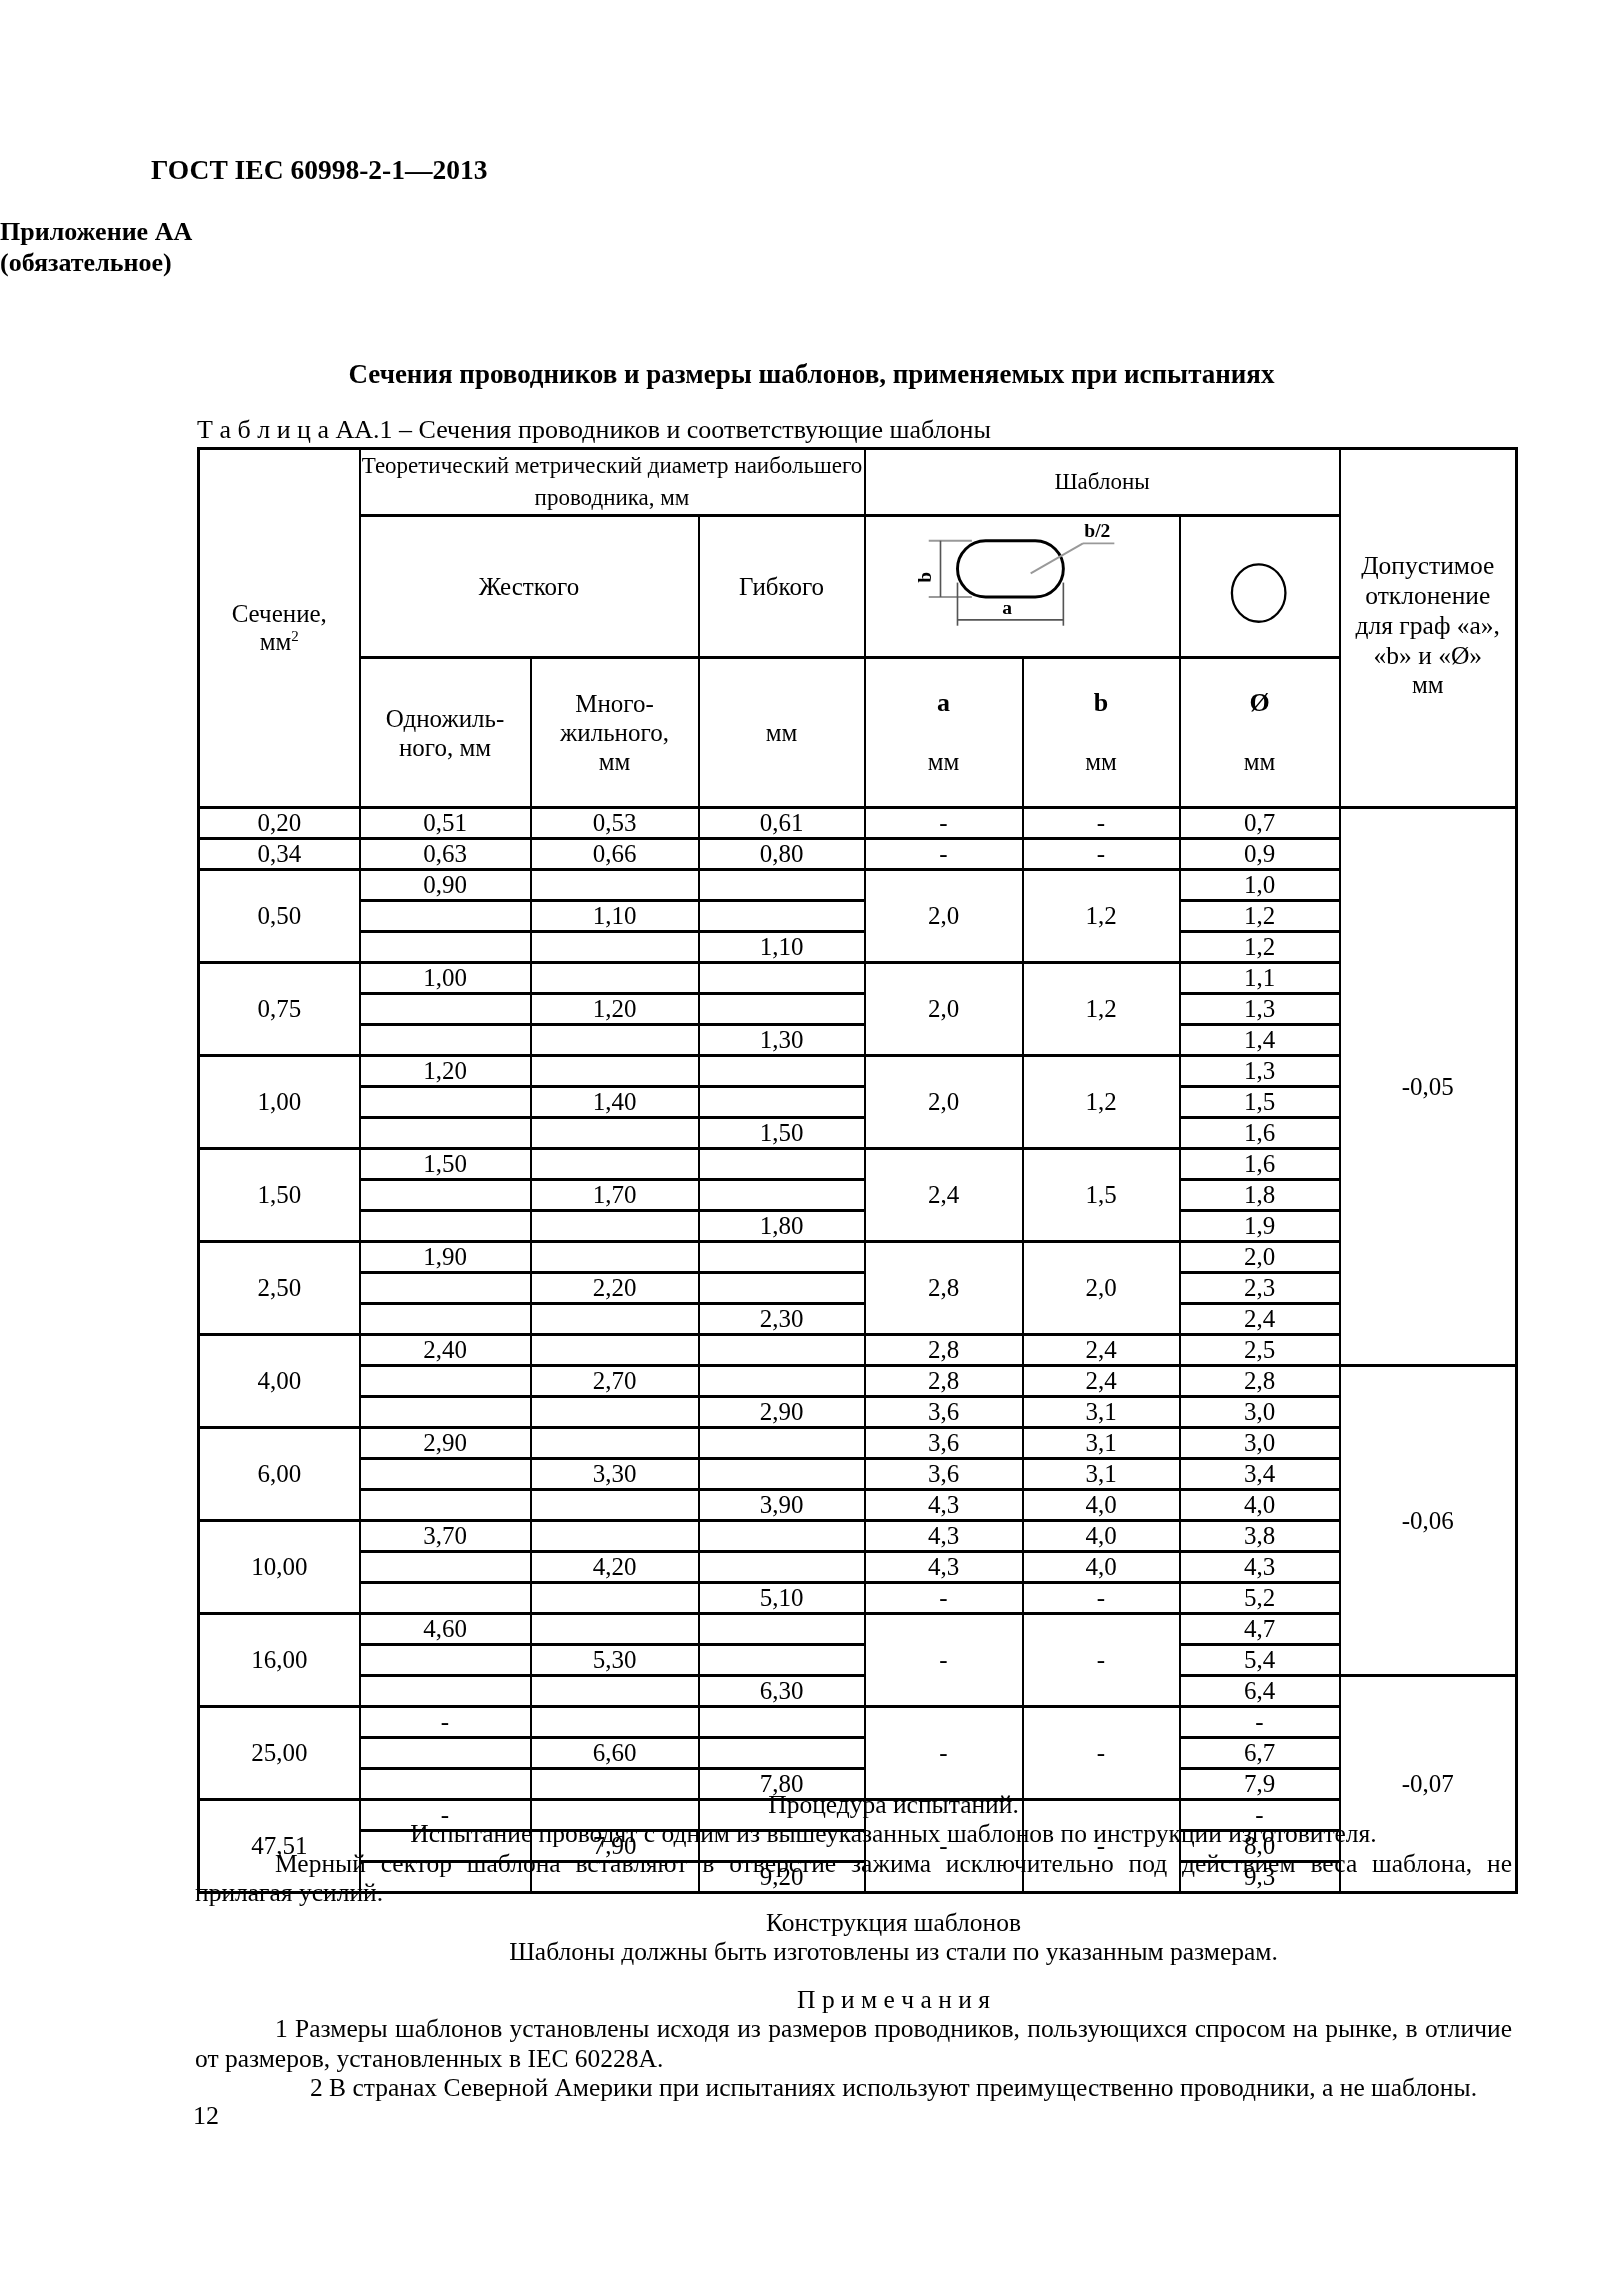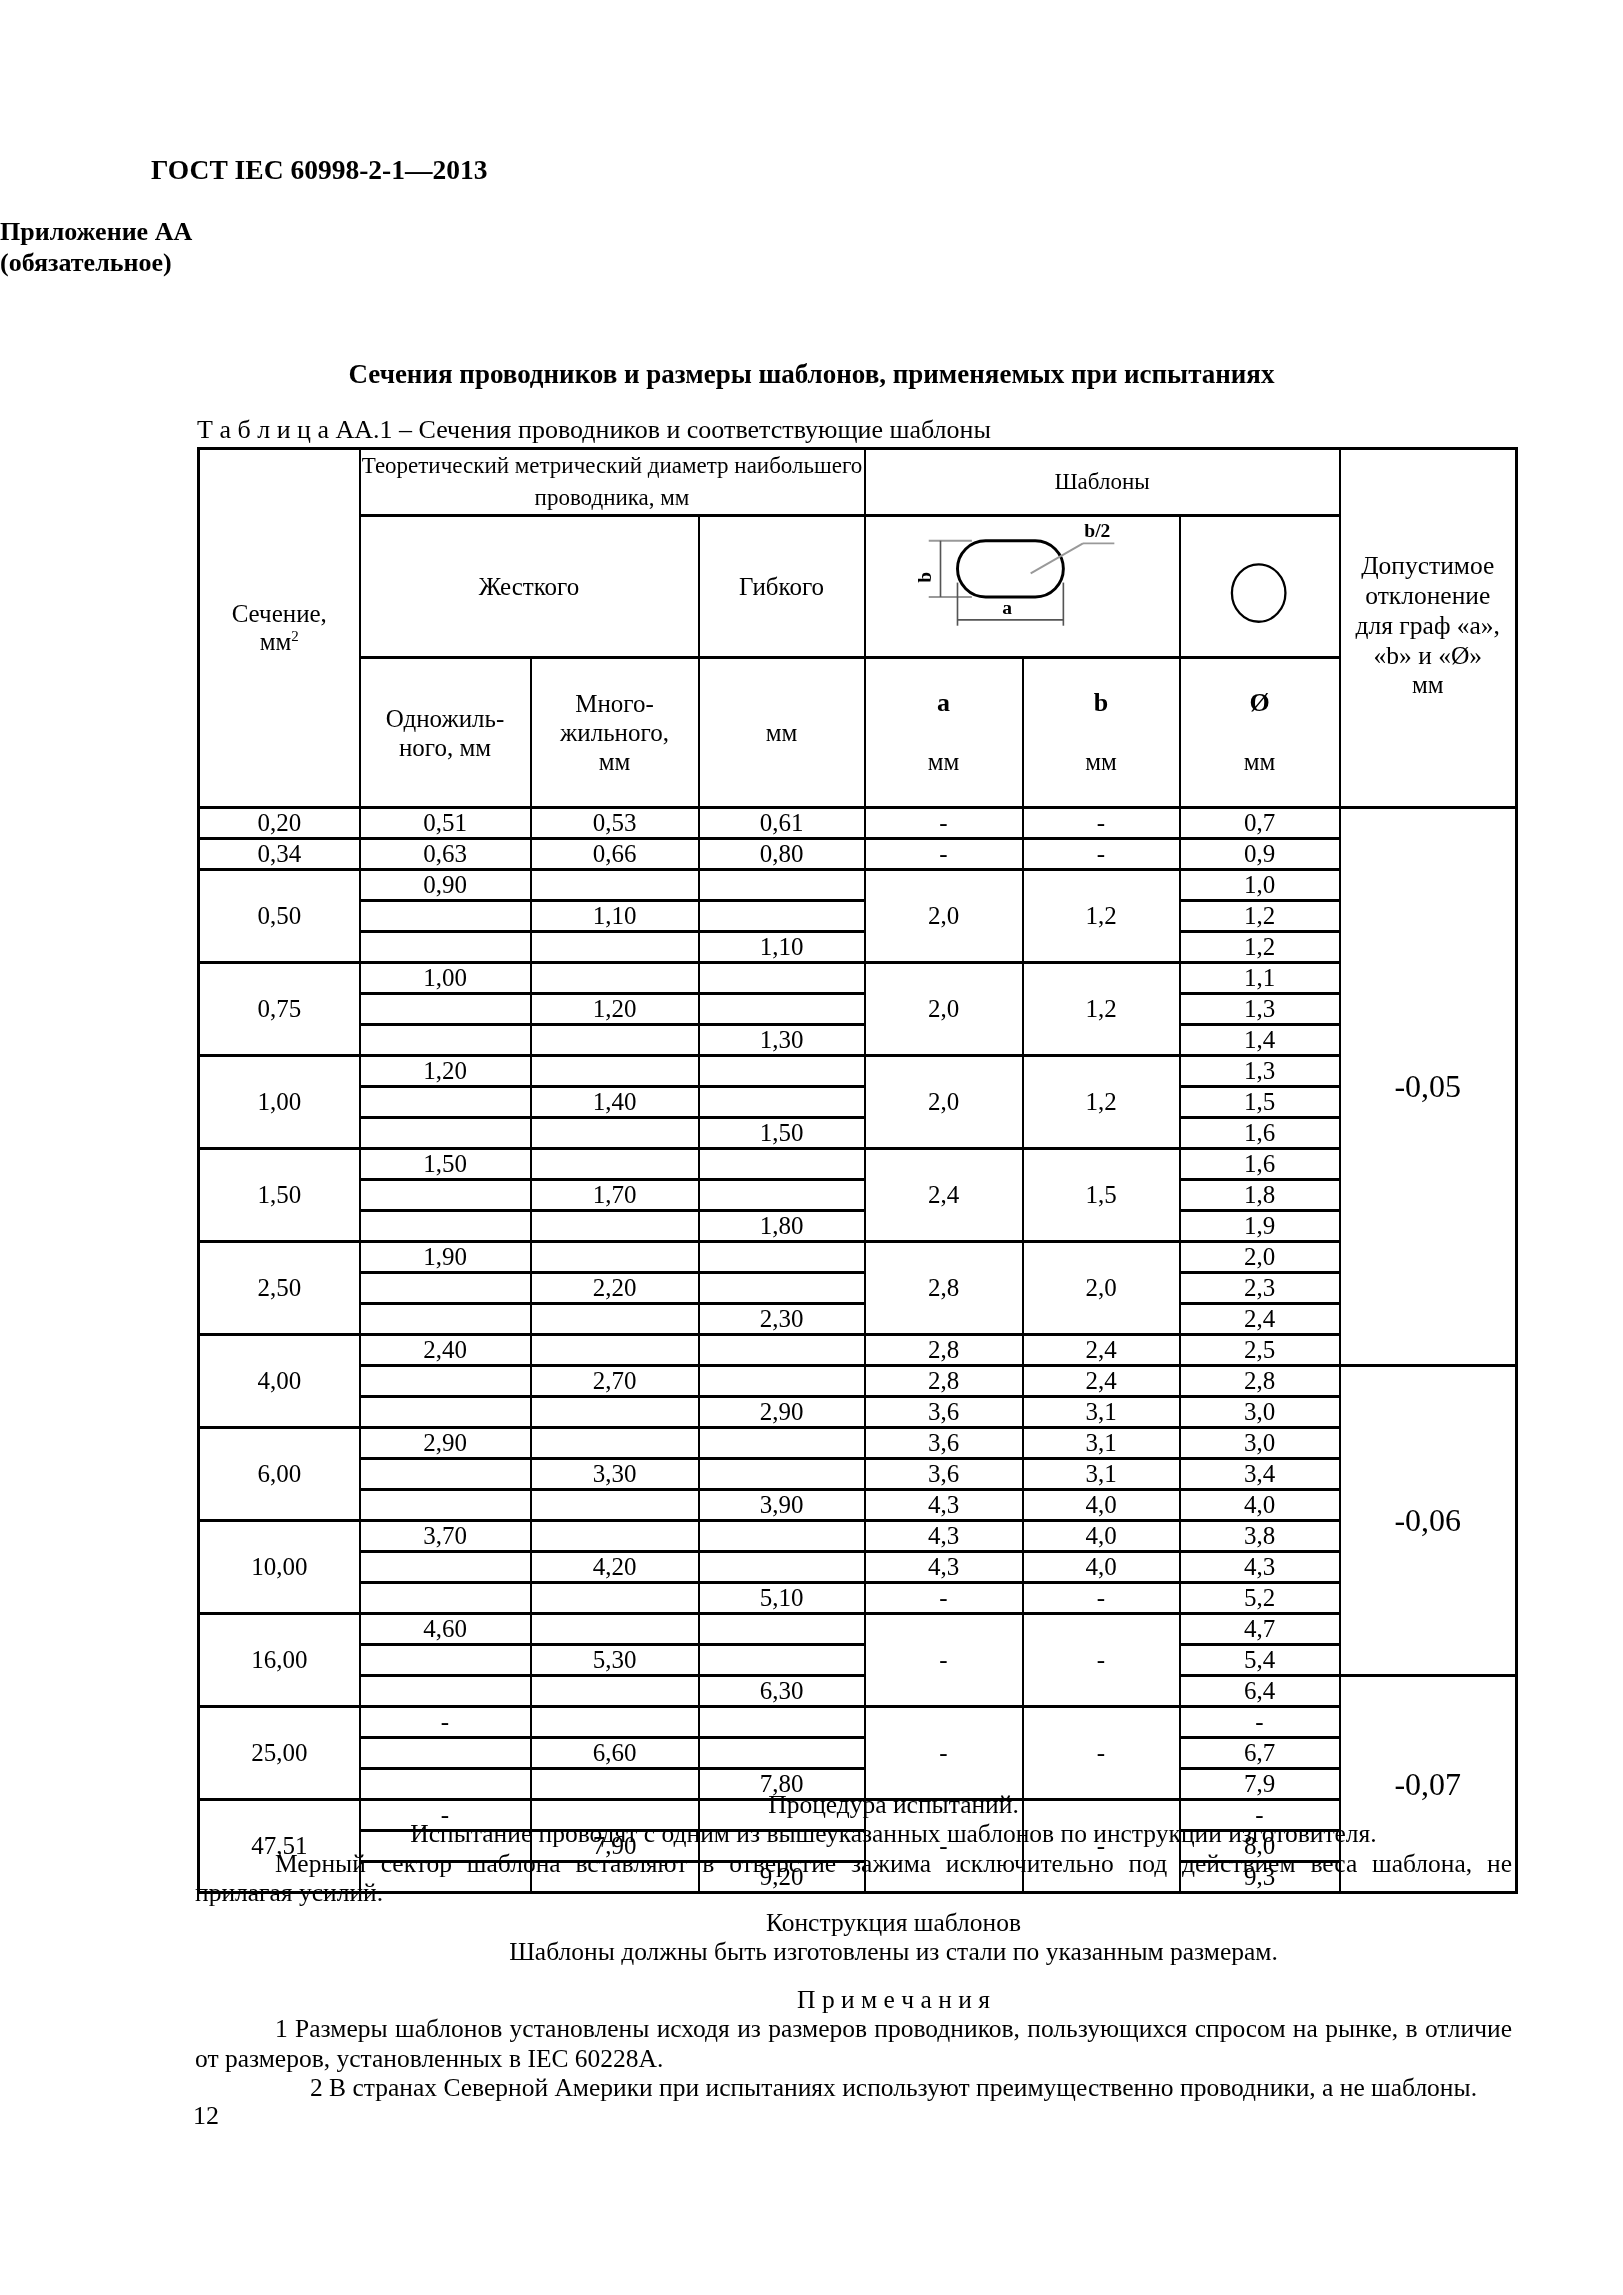--- a/index.html
+++ b/index.html
@@ -44,21 +44,21 @@
   tbody tr{height:30px;}
   th.groupA{font-size:23px;line-height:32px;}
   th.rowC{vertical-align:top;padding-top:3.9px;font-size:25px;line-height:29px;white-space:pre-line;}
   .ab-letter{font-weight:bold;font-size:26px;line-height:30px;display:block;}
   .ab-unit{display:block;font-size:25px;line-height:30px;}
   th.dev-cell{vertical-align:top;}
   .dev-flex{display:flex;flex-direction:column;justify-content:space-between;height:100%;box-sizing:border-box;padding:23.6px 6.5px 30px 6.5px;}
   .dev-text{font-size:25.5px;line-height:30px;}
   .dev-unit{font-size:25px;}
   .sup{vertical-align:super;font-size:60%;line-height:0;}
-  td.dev{font-size:32px;}
+  td.dev{font-size:25px;}
   td.bh{border-bottom-style:hidden;}
   th.drawing{padding:0;vertical-align:top;}
   .drawing svg{display:block;}
   .notes{
     position:absolute;left:195px;top:1790px;width:1317px;
     font-size:25.5px;line-height:29.4px;
   }
   .notes p{margin:0;text-indent:80px;text-align:center;}
   .notes p.just{text-align:justify;}
   .notes p.gap{margin-top:18.3px;}

